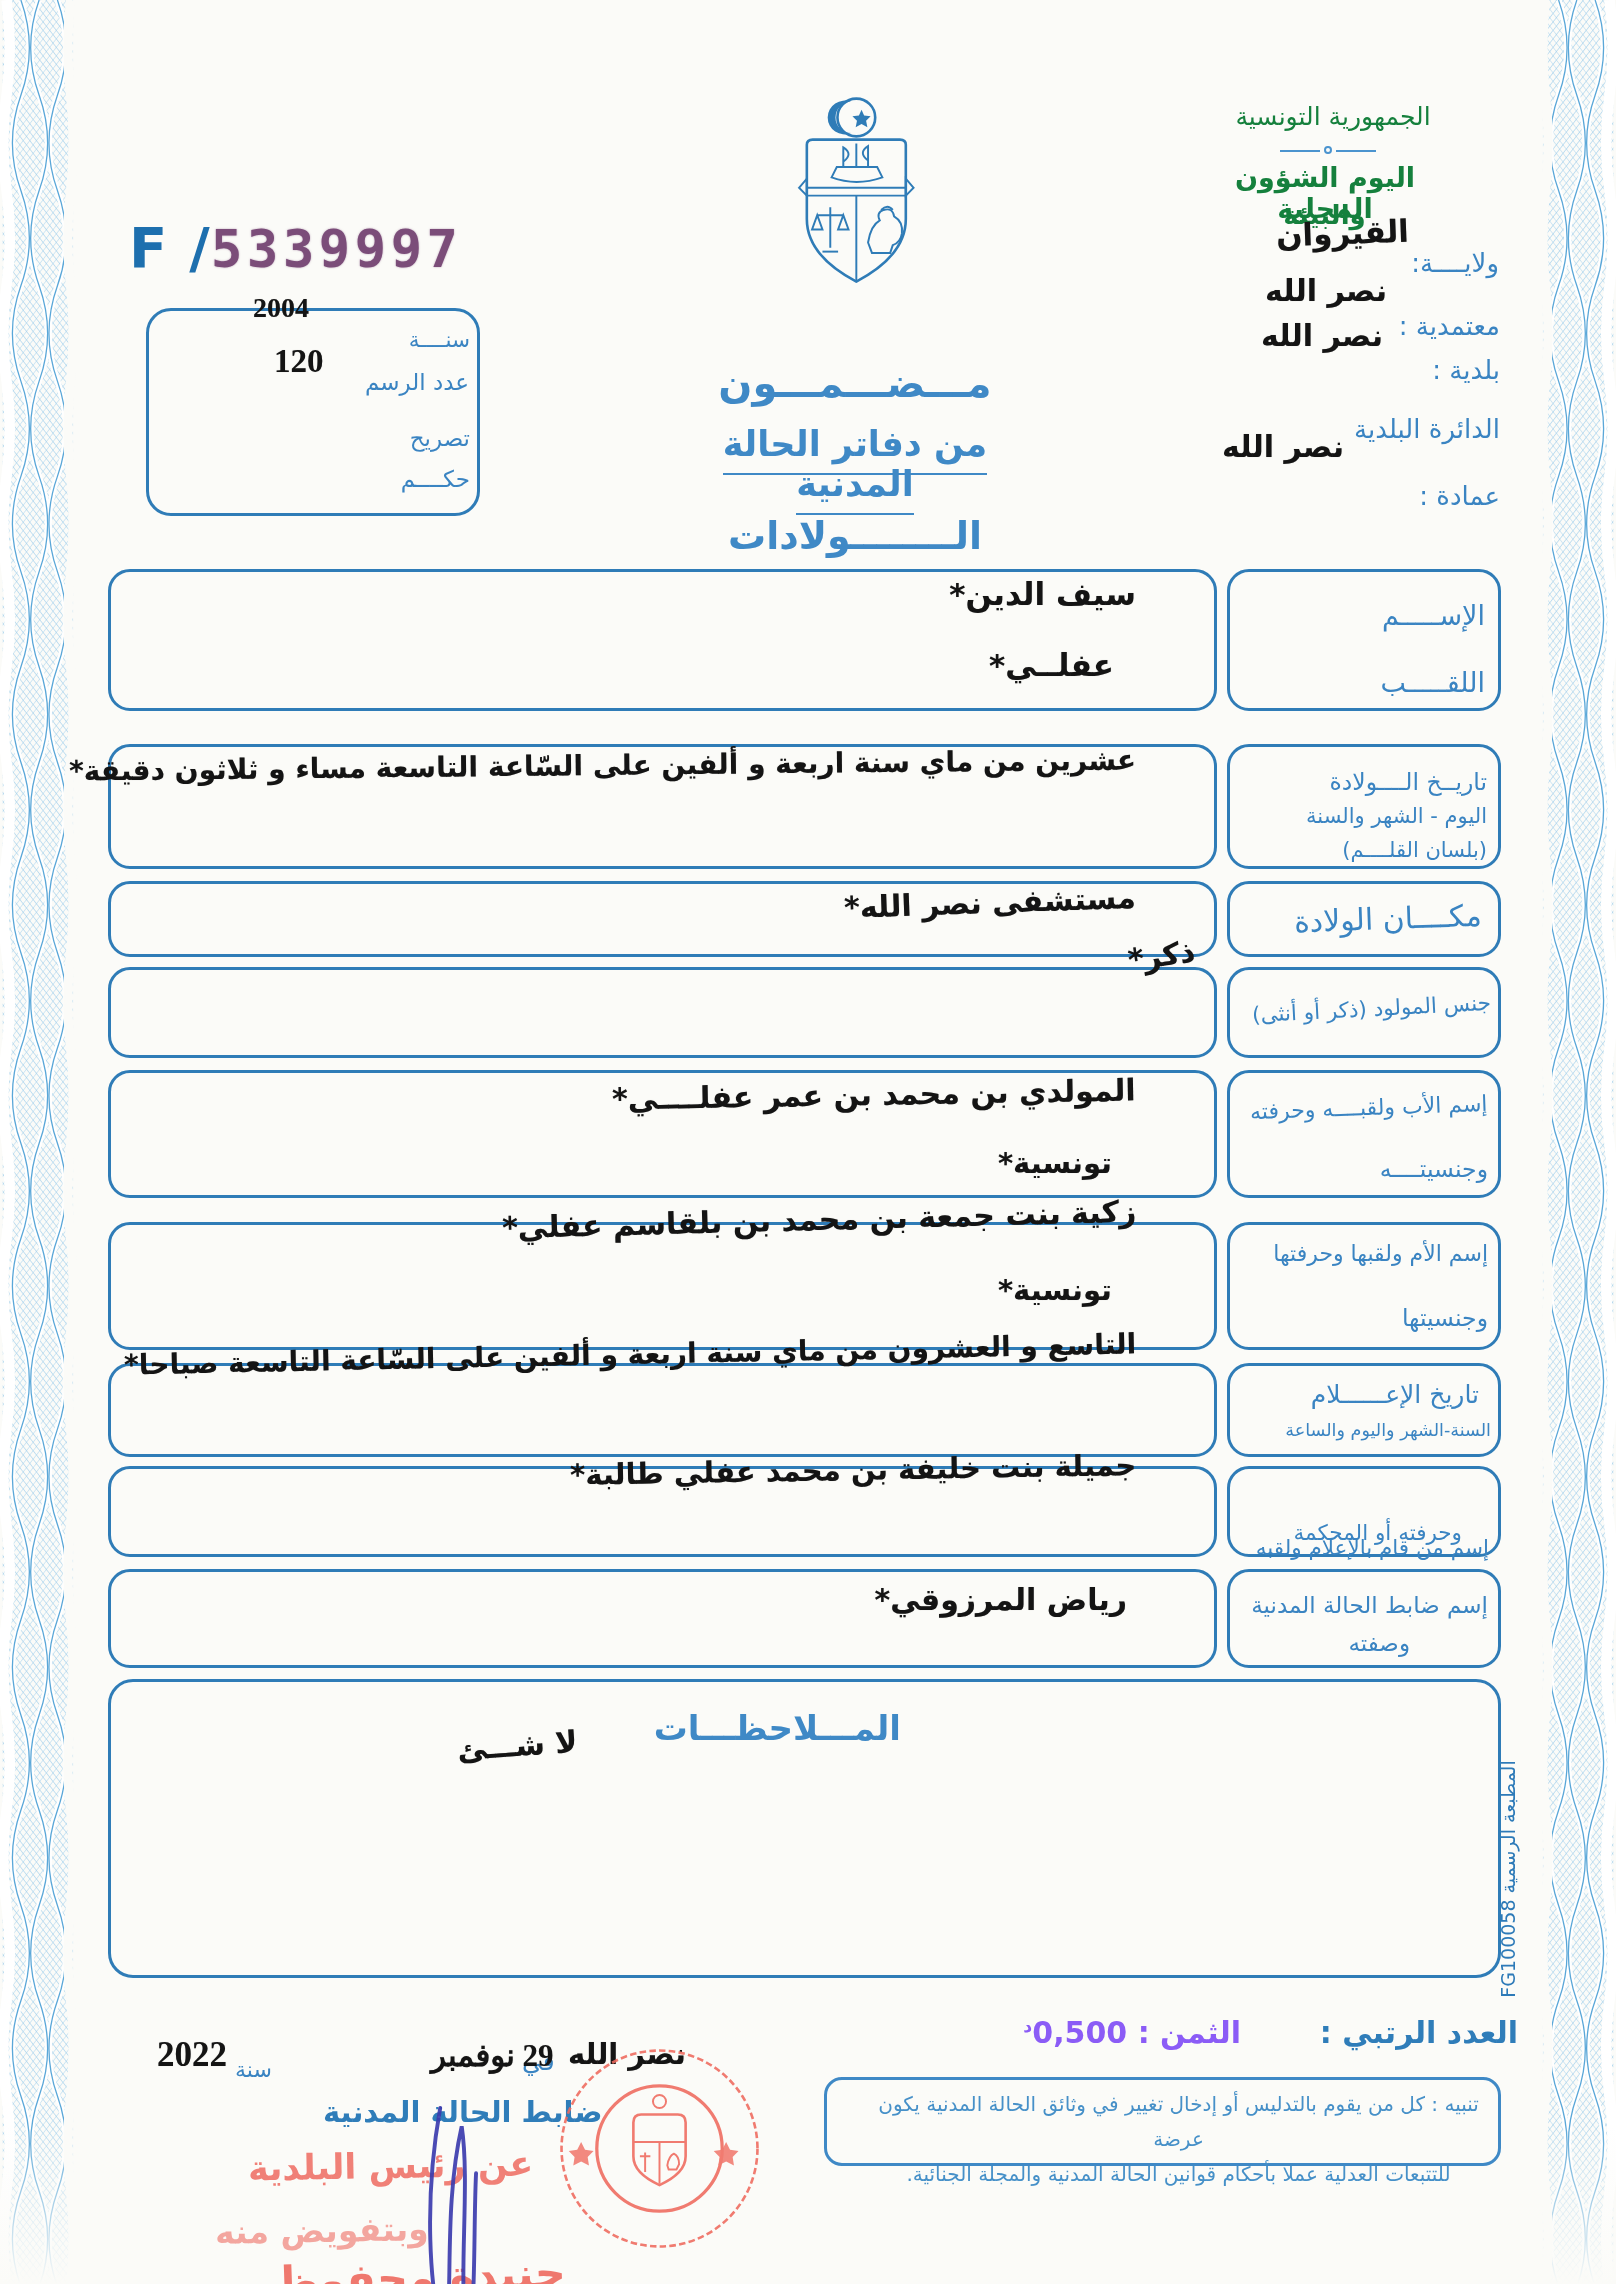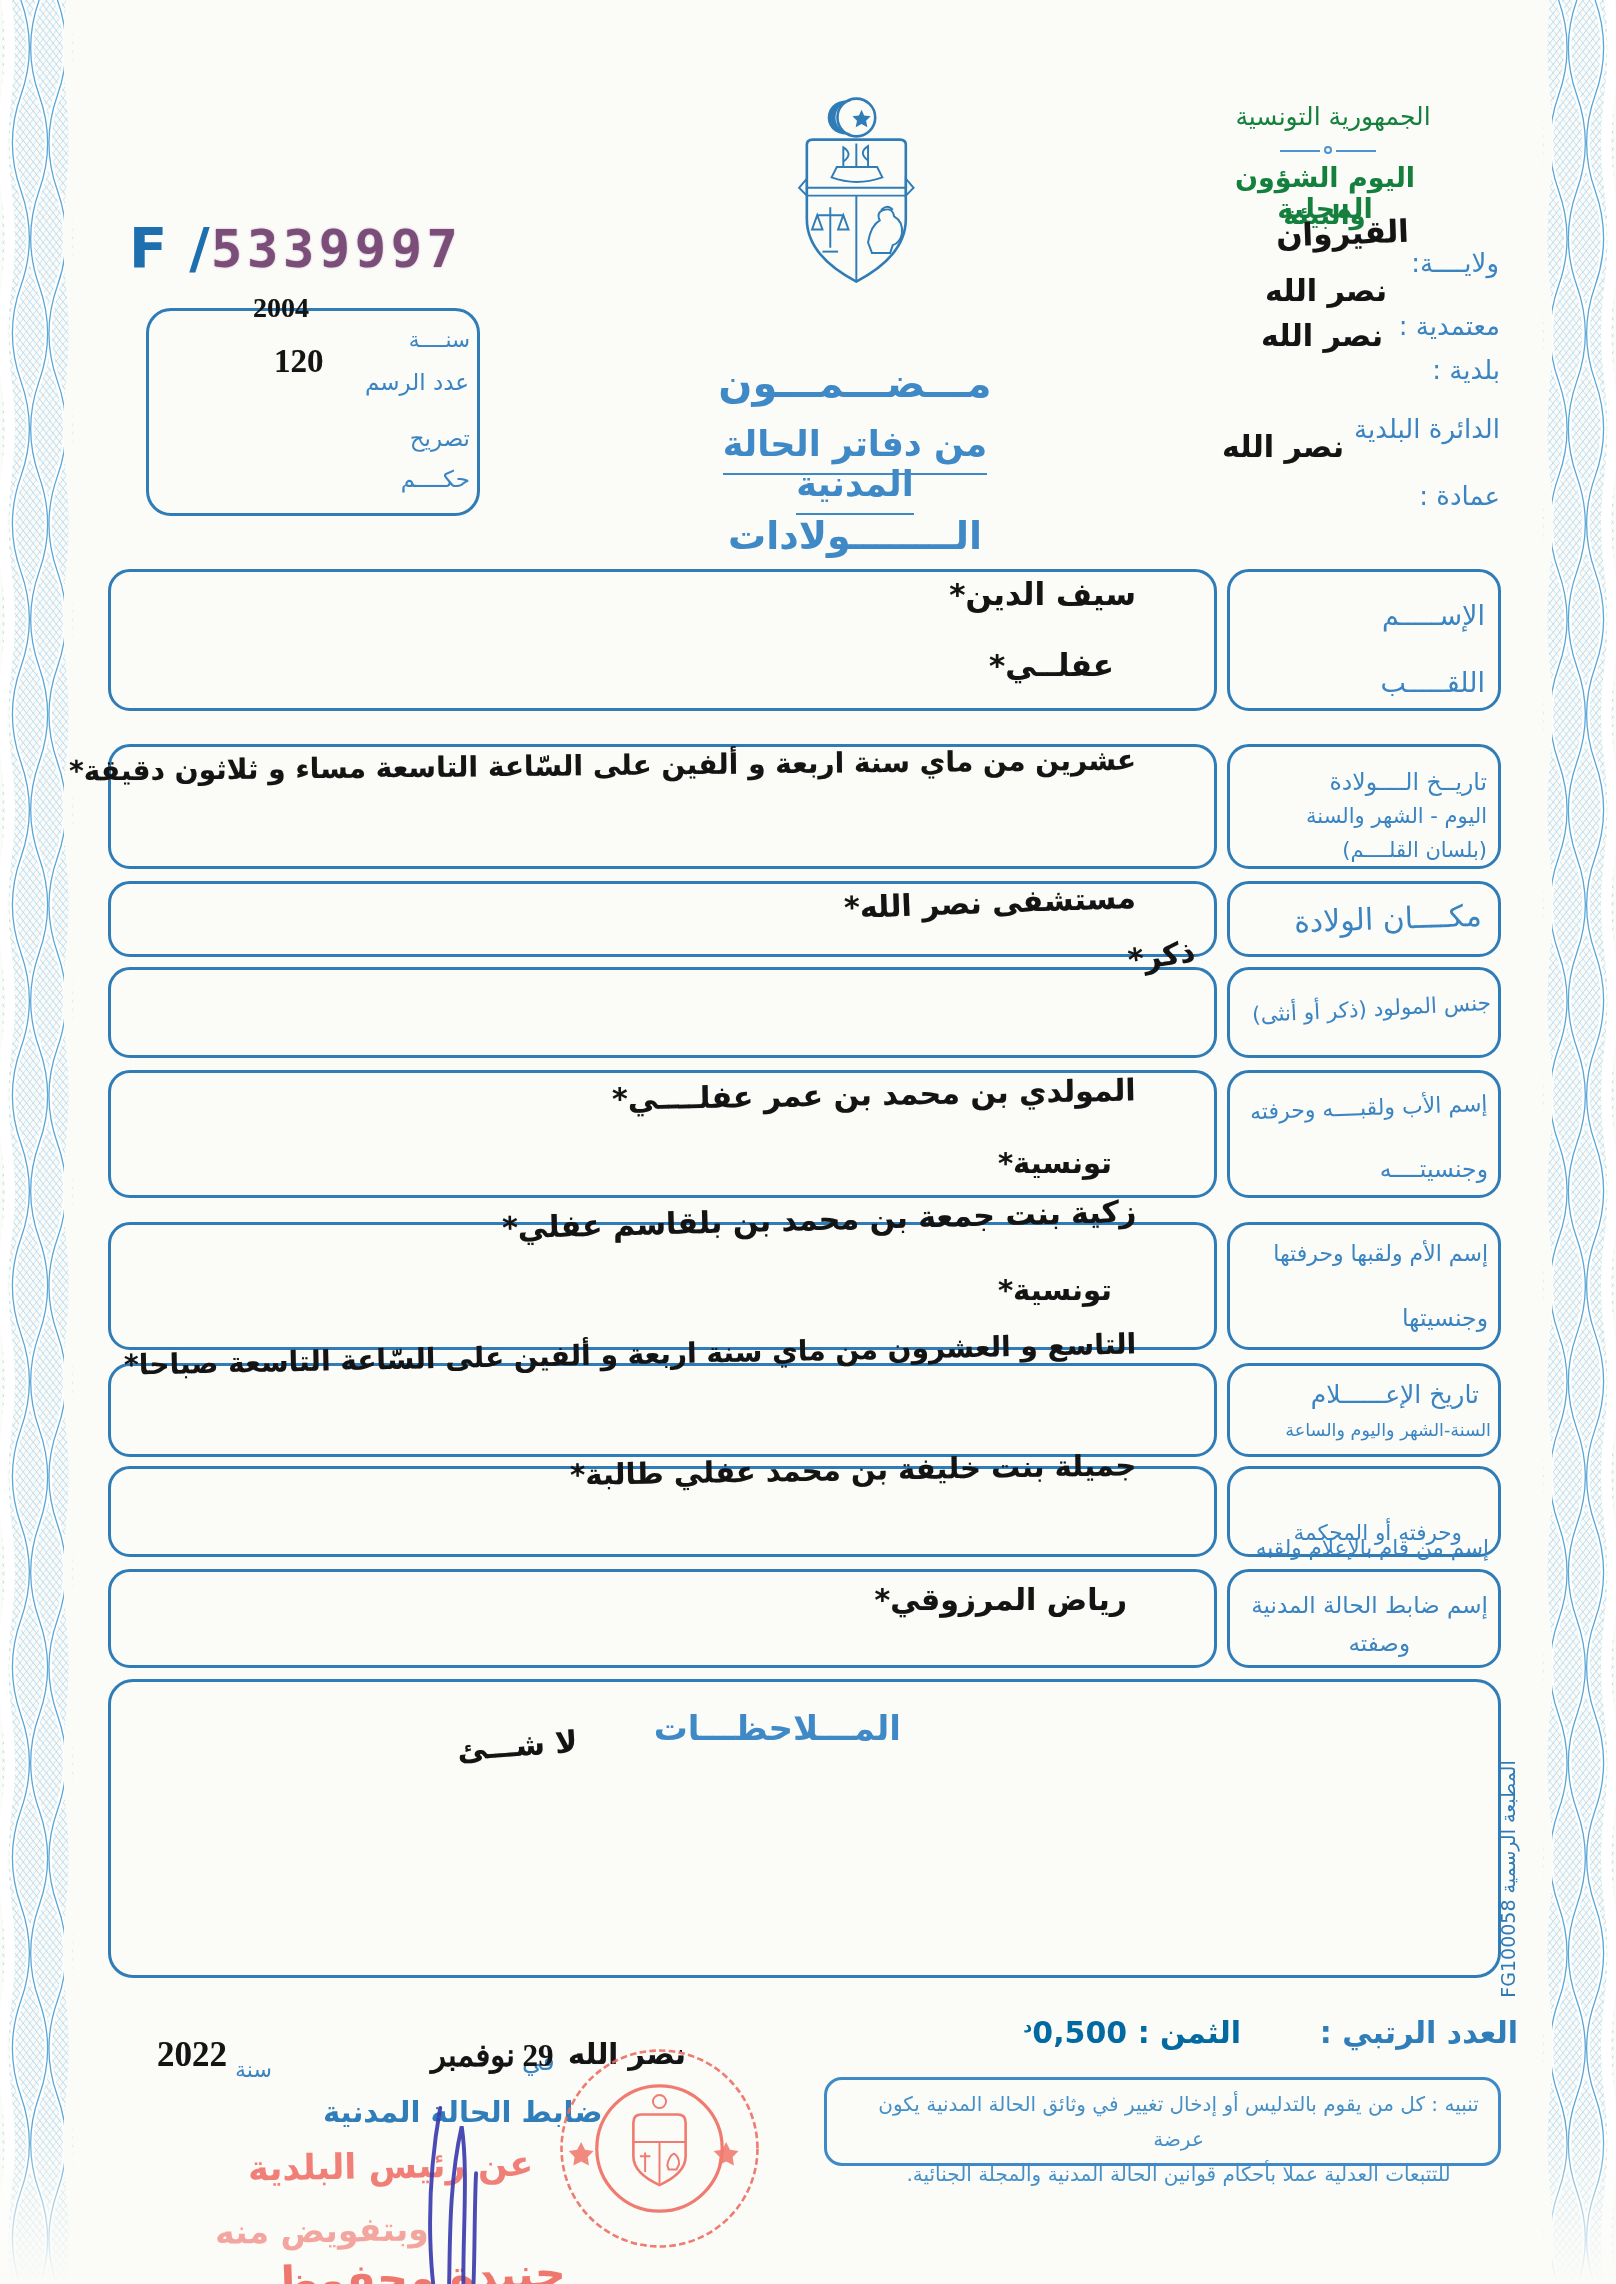--- a/index.html
+++ b/index.html
@@ -195,21 +195,21 @@
 <div class="val" style="top:1453px;right:480px;font-size:29px;transform:rotate(-1deg);">جميلة بنت خليفة بن محمد عفلي      طالبة*</div>
 <div class="val" style="top:1582px;right:489px;font-size:30px;">رياض المرزوقي*</div>
 
 <div class="abs" style="left:108px;top:1679px;width:1393px;height:299px;border:3.9px solid #2f7cb7;border-radius:25px;box-sizing:border-box;"></div>
 <div class="abs" style="top:1708px;left:679px;width:222px;text-align:center;color:#3f89c6;font-weight:bold;font-size:34px;">المـــلاحظـــات</div>
 <div class="val" style="top:1728px;left:457px;font-size:30px;transform:rotate(-4deg);">لا شـــئ</div>
 
 <div class="abs" style="left:1325px;top:1868px;width:365px;height:22px;transform:rotate(-90deg);color:#2d7ab8;font-size:19px;text-align:center;white-space:nowrap;">المطبعة الرسمية FG100058</div>
 
 <div class="abs" style="top:2015px;right:98px;color:#2f7db9;font-weight:bold;font-size:30px;">العدد الرتبي :</div>
-<div class="abs" style="top:2015px;right:375px;color:#0369a1;font-weight:bold;font-size:30px;white-space:nowrap;">
+<div class="abs" style="top:2015px;right:375px;color:#8b5cf6;font-weight:bold;font-size:30px;white-space:nowrap;">
   <span>الثمن :</span>
   <span>0,500</span><sup class="cur">د</sup>
 </div>
 
 <div class="lbl" style="top:2048px;left:522px;font-size:25px;">في</div>
 <div class="val" style="top:2037px;left:431px;font-family:'Liberation Serif',serif;font-size:31px;">29 نوفمبر</div>
 <div class="lbl" style="top:2057px;left:235px;font-size:22px;">سنة</div>
 <div class="val" style="top:2035px;left:157px;font-family:'Liberation Serif',serif;font-size:35px;">2022</div>
 <div class="val" style="top:2037px;left:568px;font-size:29px;">نصر الله</div>
 

